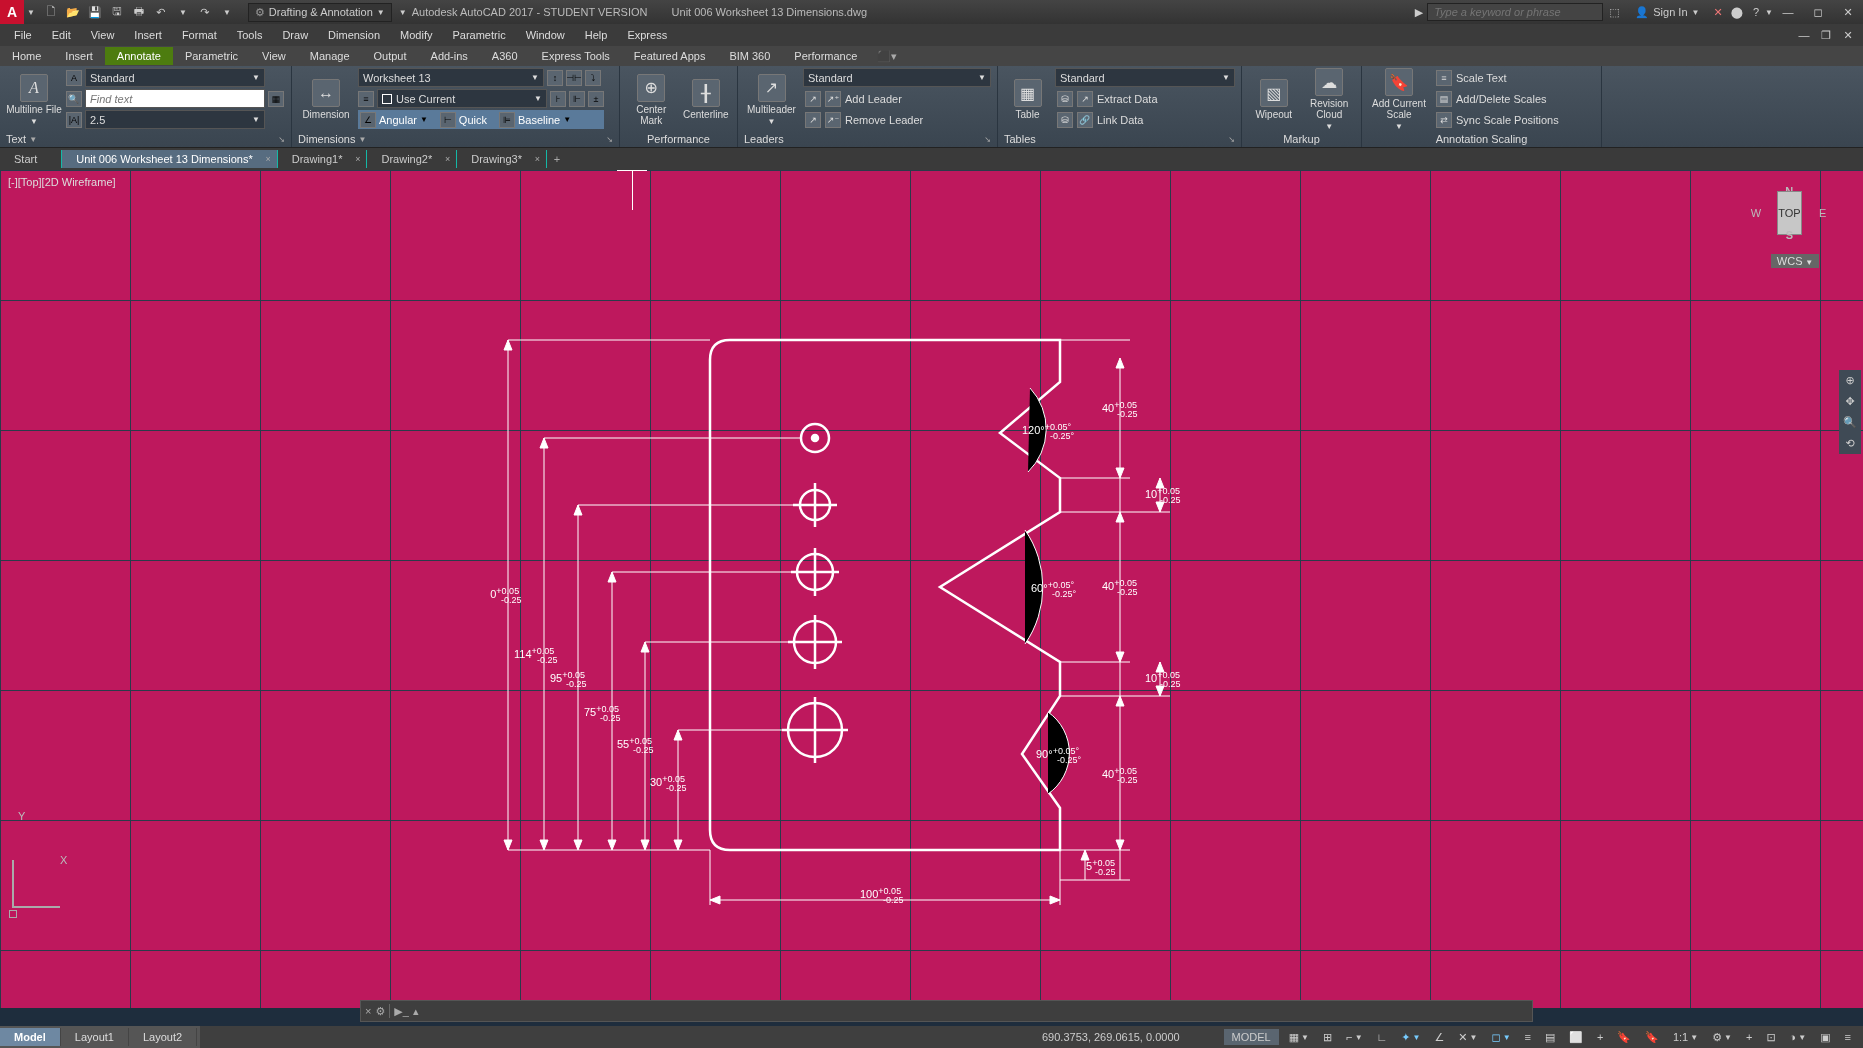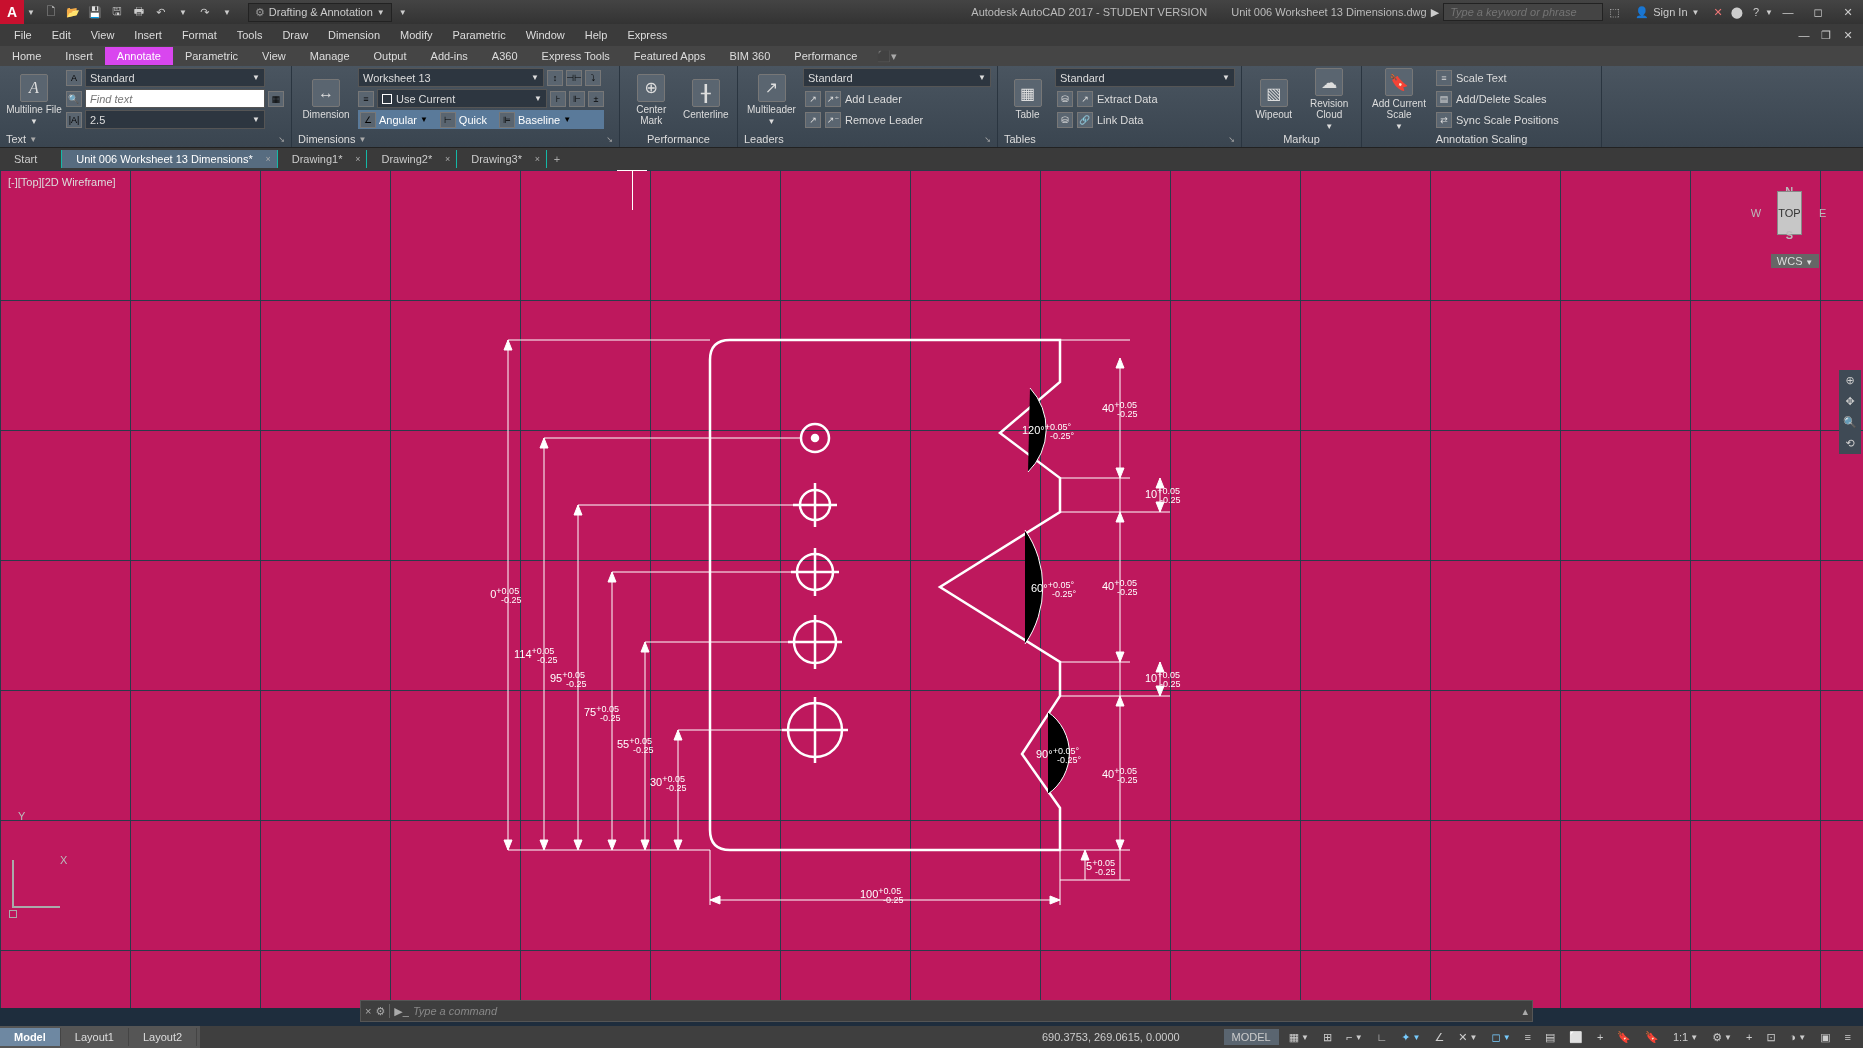--- a/index.html
+++ b/index.html
@@ -3,30 +3,30 @@
 <meta charset="utf-8">
 <style>
 *{margin:0;padding:0;box-sizing:border-box;font-family:"Segoe UI",Arial,sans-serif;font-size:11px;user-select:none}
 body{background:#1e2d3d;overflow:hidden;width:1863px;height:1048px;position:relative}
 .title-bar{height:24px;background:linear-gradient(#444,#333);display:flex;align-items:center;color:#ccc}
 .app-logo{width:24px;height:24px;background:#c8102e;color:#fff;display:flex;align-items:center;justify-content:center;font-weight:bold;font-size:14px}
 .qat{display:flex;gap:4px;padding:0 4px}
 .qat-btn{width:18px;height:18px;display:flex;align-items:center;justify-content:center;color:#ccc;cursor:pointer}
 .workspace-dd{background:#353535;border:1px solid #222;padding:2px 6px;color:#ccc;display:flex;align-items:center;gap:4px;margin-left:8px}
 .gear{color:#999}
-.title-text{flex:1;text-align:right;color:#bbb}
-.search-box{background:#444;border:1px solid #222;padding:2px 6px;width:160px;color:#888;font-style:italic}
+.title-text{flex:1;text-align:left;color:#bbb}
+.search-box{background:#444;border:1px solid #222;padding:2px 6px;width:176px;color:#888;font-style:italic}
 .signin{padding:0 10px;color:#ccc;display:flex;align-items:center;gap:4px}
 .win-ctrl{display:flex;margin-left:auto}
 .win-btn{width:30px;height:24px;display:flex;align-items:center;justify-content:center;color:#ccc}
 .menu-bar{height:22px;background:#3b3b3b;display:flex;align-items:center;padding:0 4px}
 .menu-item{padding:3px 10px;color:#ddd;cursor:pointer}
 .ribbon-tabs{height:20px;background:#454545;display:flex;align-items:center}
 .rtab{padding:3px 12px;color:#ddd;cursor:pointer}
-.rtab.active{background:#d946ef;color:#fff}
+.rtab.active{background:#4d7c0f;color:#fff}
 .ribbon-extra{margin-left:8px;display:flex;gap:6px;color:#aaa}
 .ribbon{height:82px;background:linear-gradient(#4a5560,#3a4550);display:flex;border-bottom:1px solid #222}
 .panel{border-right:1px solid #2a3540;padding:2px 6px 0 6px;display:flex;flex-direction:column}
 .panel-body{flex:1;display:flex;gap:4px}
 .panel-title{text-align:center;color:#ddd;font-size:10px;padding:2px 0;display:flex;justify-content:center;align-items:center;gap:3px}
 .big-btn{display:flex;flex-direction:column;align-items:center;justify-content:center;width:56px;color:#ddd;gap:2px}
 .big-icon{width:28px;height:28px;background:#5a6570;border:1px solid #777;border-radius:2px;display:flex;align-items:center;justify-content:center;font-size:16px}
 .blabel{font-size:10px;text-align:center;line-height:11px}
 .col{display:flex;flex-direction:column;gap:2px}
 .row-ctrl{display:flex;align-items:center;gap:3px;height:19px}
@@ -524,21 +524,20 @@
     <div class="ucs-x">X</div>
     <div style="position:absolute;bottom:-10px;left:-3px;width:8px;height:8px;border:1px solid #aaa"></div>
   </div>
 </div>
 
 <div class="cmdline">
   <span class="close">×</span>
   <span>⚙</span>
   <span style="border-left:1px solid #666;height:14px"></span>
   <span>▶_</span>
-  <span class="cmd-input">Type a command</span>
   <span>▴</span>
 </div>
 
 <div class="layout-tabs">
   <div class="ltab active">Model</div>
   <div class="ltab">Layout1</div>
   <div class="ltab">Layout2</div>
   <div class="ltab" style="padding:3px 8px">+</div>
 </div>
 

